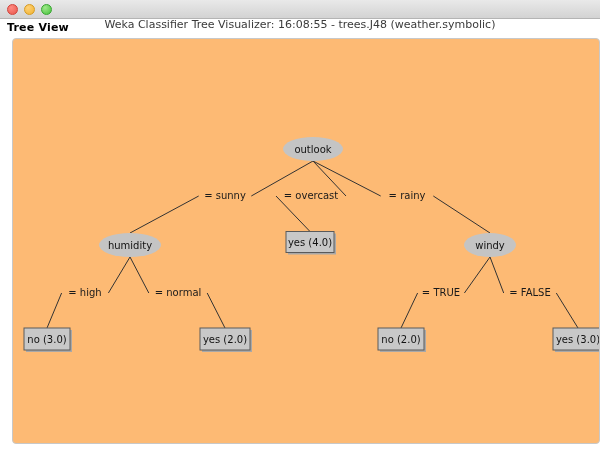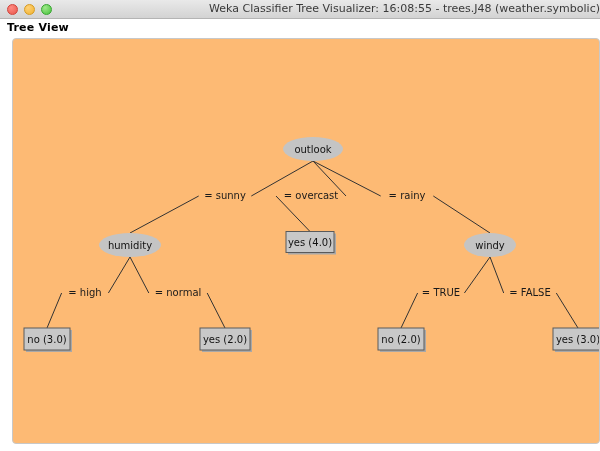--- a/index.html
+++ b/index.html
@@ -42,22 +42,22 @@
     border-radius: 50%;
     box-sizing: border-box;
   }
   .light.close  { background: radial-gradient(circle at 35% 30%, #ff8b82, #e8564c); border: 1px solid #d1433b; }
   .light.min    { background: radial-gradient(circle at 35% 30%, #ffd279, #f0b22e); border: 1px solid #d69b22; }
   .light.max    { background: radial-gradient(circle at 35% 30%, #9fe98a, #47c13c); border: 1px solid #36a52f; }
   #window-title {
     position: absolute;
     left: 0;
     right: 0;
-    top: 2px;
-    text-align: right;
+    top: 18px;
+    text-align: center;
     font-size: 11px;
     color: #3a3a3a;
     font-family: "DejaVu Sans", "Liberation Sans", sans-serif;
     white-space: nowrap;
   }
   
   #panel-label {
     position: absolute;
     left: 7px;
     top: 21px;

